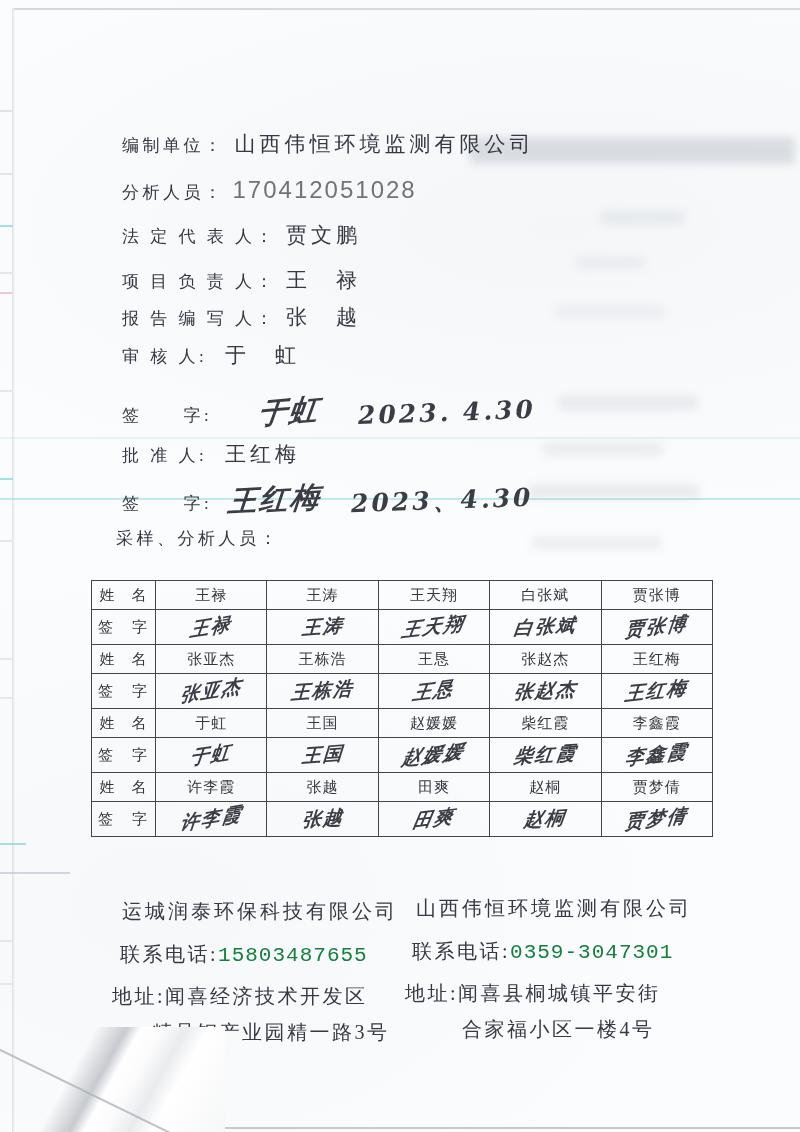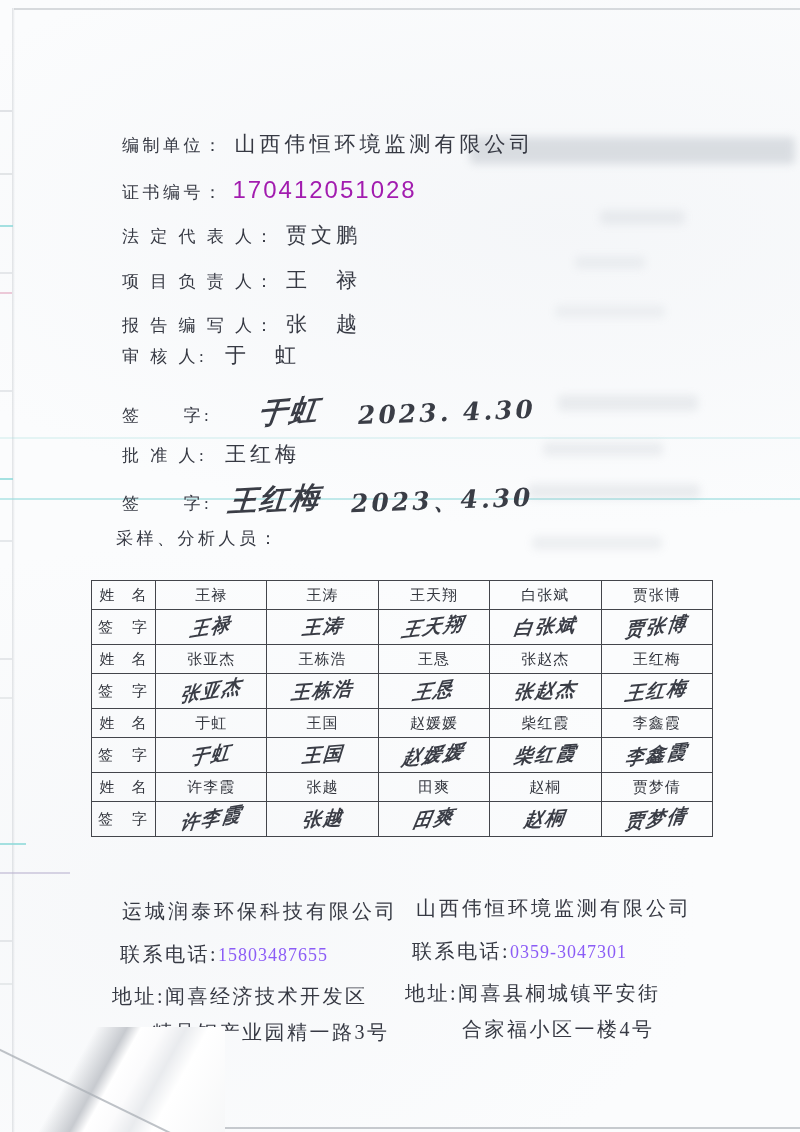--- a/index.html
+++ b/index.html
@@ -29,21 +29,21 @@
       rgba(250,251,252,0) 34%, #c7cacf 45%, #ffffff 50%,
       #fbfbfc 58%, #e9ebee 66%, #ffffff 74%, #f6f7f8 100%);}
   .fold-line{position:absolute;left:-6px;bottom:84px;width:240px;height:2px;background:#aeb3b9;
     transform-origin:left center;transform:rotate(26deg);opacity:.8;}
 
   
   .line{position:absolute;white-space:nowrap;color:#363943;}
   .lbl{font-size:17px;letter-spacing:3.5px;}
   .val{font-size:21px;letter-spacing:4px;margin-left:10px;}
   .digits{font-family:"Liberation Sans","DejaVu Sans",sans-serif;font-size:24px;
-    letter-spacing:2px;color:#a21caf;margin-left:8px;font-weight:500;}
+    letter-spacing:2px;color:#737373;margin-left:8px;font-weight:500;}
 
   
   .sig{display:inline-block;font-family:"DejaVu Serif",serif;font-style:italic;font-weight:700;
     color:#3a3d46;transform:rotate(-5deg) skewX(-12deg);letter-spacing:2px;}
   .sig-inline{font-size:29px;}
   .sigdate{display:inline-block;font-family:"DejaVu Serif",serif;font-style:italic;font-weight:700;
     color:#3a3d46;font-size:25px;letter-spacing:3px;transform:rotate(-2deg);}
 
   
   table.personnel{position:absolute;left:91px;top:580px;width:622px;
@@ -55,22 +55,22 @@
   tr.sigrow td{height:34px;}
   tr.sigrow .sig{font-size:19px;}
   tr.sigrow td:nth-child(2) .sig{transform:rotate(-9deg) skewX(-16deg);}
   tr.sigrow td:nth-child(3) .sig{transform:rotate(-4deg) skewX(-8deg);}
   tr.sigrow td:nth-child(4) .sig{transform:rotate(-7deg) skewX(-18deg);}
   tr.sigrow td:nth-child(5) .sig{transform:rotate(-3deg) skewX(-10deg);}
   tr.sigrow td:nth-child(6) .sig{transform:rotate(-6deg) skewX(-13deg);}
 
   
   .f-line{position:absolute;white-space:nowrap;color:#363943;font-size:20px;letter-spacing:2.5px;margin-top:8px;}
-  .f-digits{font-family:Liberation Serif, serif;font-size:18px;
-    letter-spacing:1px;color:#8b5cf6;font-weight:500;}
+  .f-digits{font-family:Liberation Mono, monospace;font-size:21px;
+    letter-spacing:1px;color:#15803d;font-weight:500;}
 </style>
 </head>
 <body>
 
 <div class="paper"></div>
 
 <div class="edge-top"></div>
 <div class="edge-left"></div>
 <div class="edge-bottom"></div>
 
@@ -98,29 +98,29 @@
 <div class="ghost" style="left:555px;top:305px;width:110px;height:13px;opacity:.11"></div>
 <div class="ghost" style="left:558px;top:395px;width:140px;height:16px;opacity:.16"></div>
 <div class="ghost" style="left:543px;top:442px;width:120px;height:14px;opacity:.15"></div>
 <div class="ghost" style="left:528px;top:484px;width:172px;height:15px;opacity:.17"></div>
 <div class="ghost" style="left:532px;top:536px;width:130px;height:14px;opacity:.14"></div>
 
 <div class="line" style="left:122px;top:130px">
   <span class="lbl">编制单位：</span><span class="val">山西伟恒环境监测有限公司</span>
 </div>
 <div class="line" style="left:122px;top:176px">
-  <span class="lbl">证书编号：</span><span class="digits">170412051028</span>
+  <span class="lbl">分析人员：</span><span class="digits">170412051028</span>
 </div>
 <div class="line" style="left:122px;top:221px">
   <span class="lbl">法 定 代 表 人：</span><span class="val">贾文鹏</span>
 </div>
 <div class="line" style="left:122px;top:266px">
   <span class="lbl">项 目 负 责 人：</span><span class="val">王　禄</span>
 </div>
-<div class="line" style="left:122px;top:310px">
+<div class="line" style="left:122px;top:303px">
   <span class="lbl">报 告 编 写 人：</span><span class="val">张　越</span>
 </div>
 <div class="line" style="left:122px;top:341px">
   <span class="lbl">审 核 人: </span><span class="val">于　虹</span>
 </div>
 <div class="line" style="left:122px;top:392px">
   <span class="lbl">签　　字:</span>
   <span class="sig sig-inline" style="margin-left:42px">于虹</span>
   <span class="sigdate" style="margin-left:34px">2023. 4.30</span>
 </div>

